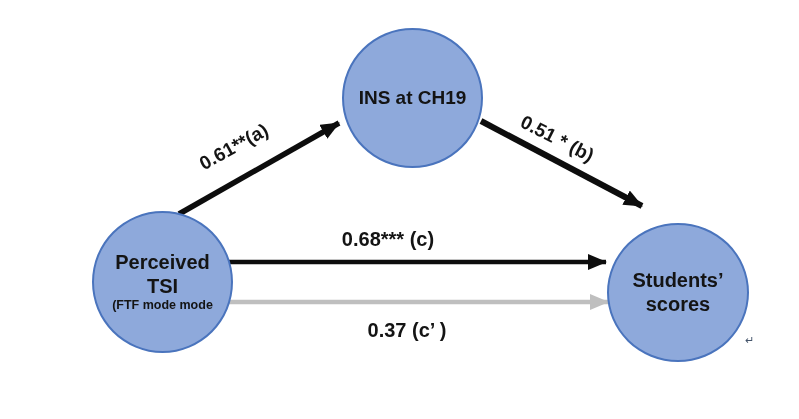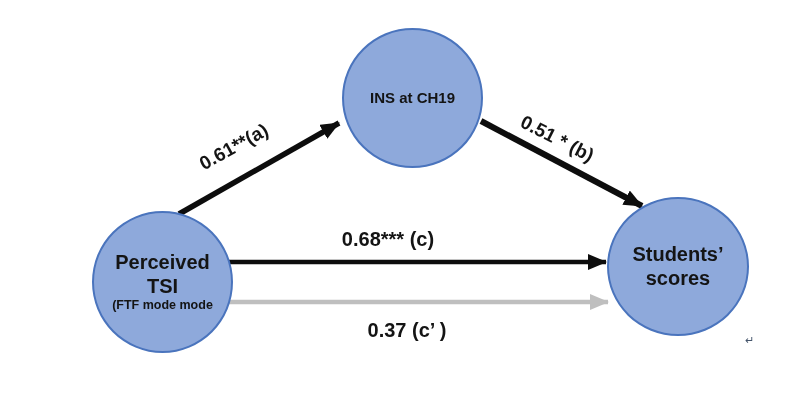--- a/index.html
+++ b/index.html
@@ -30,23 +30,23 @@
     display: flex;
     flex-direction: column;
     align-items: center;
     justify-content: center;
     text-align: center;
     font-weight: bold;
     color: #141414;
   }
   .node-predictor { left: 92px;  top: 211px; width: 141px; height: 142px; }
   .node-mediator  { left: 342px; top: 28px;  width: 141px; height: 140px; }
-  .node-outcome   { left: 607px; top: 197px; width: 142px; height: 139px; }
+  .node-outcome   { left: 607px; top: 223px; width: 142px; height: 139px; }
   .node-main { font-size: 20px; line-height: 1.18; }
-  .node-mediator .node-main { font-size: 15px; }
+  .node-mediator .node-main { font-size: 19px; }
   .node-sub  { font-size: 12.5px; line-height: 1.2; }
   .path-label {
     position: absolute;
     font-weight: bold;
     font-size: 20px;
     white-space: pre;
     color: #141414;
   }
   .label-a {
     left: 234px; top: 147px;

